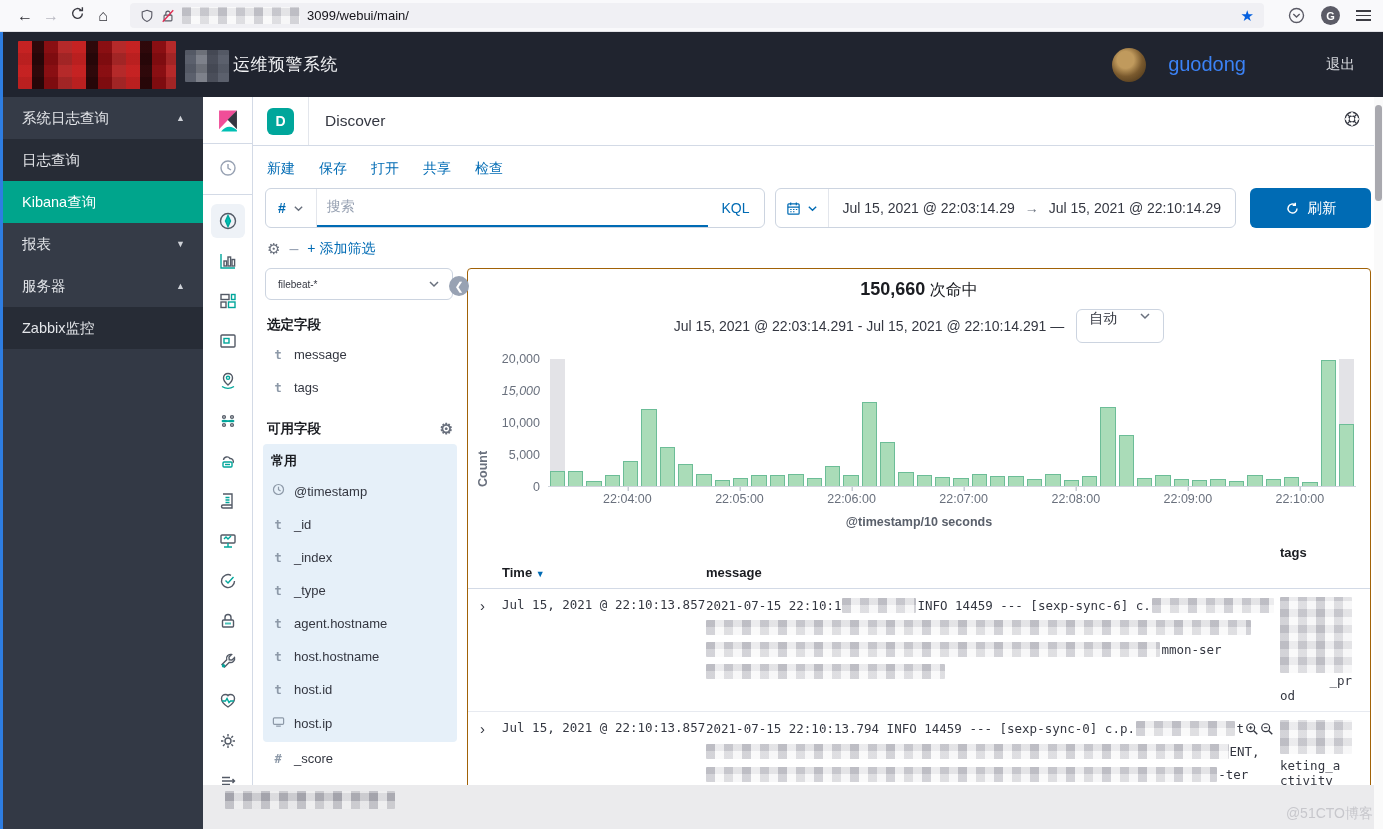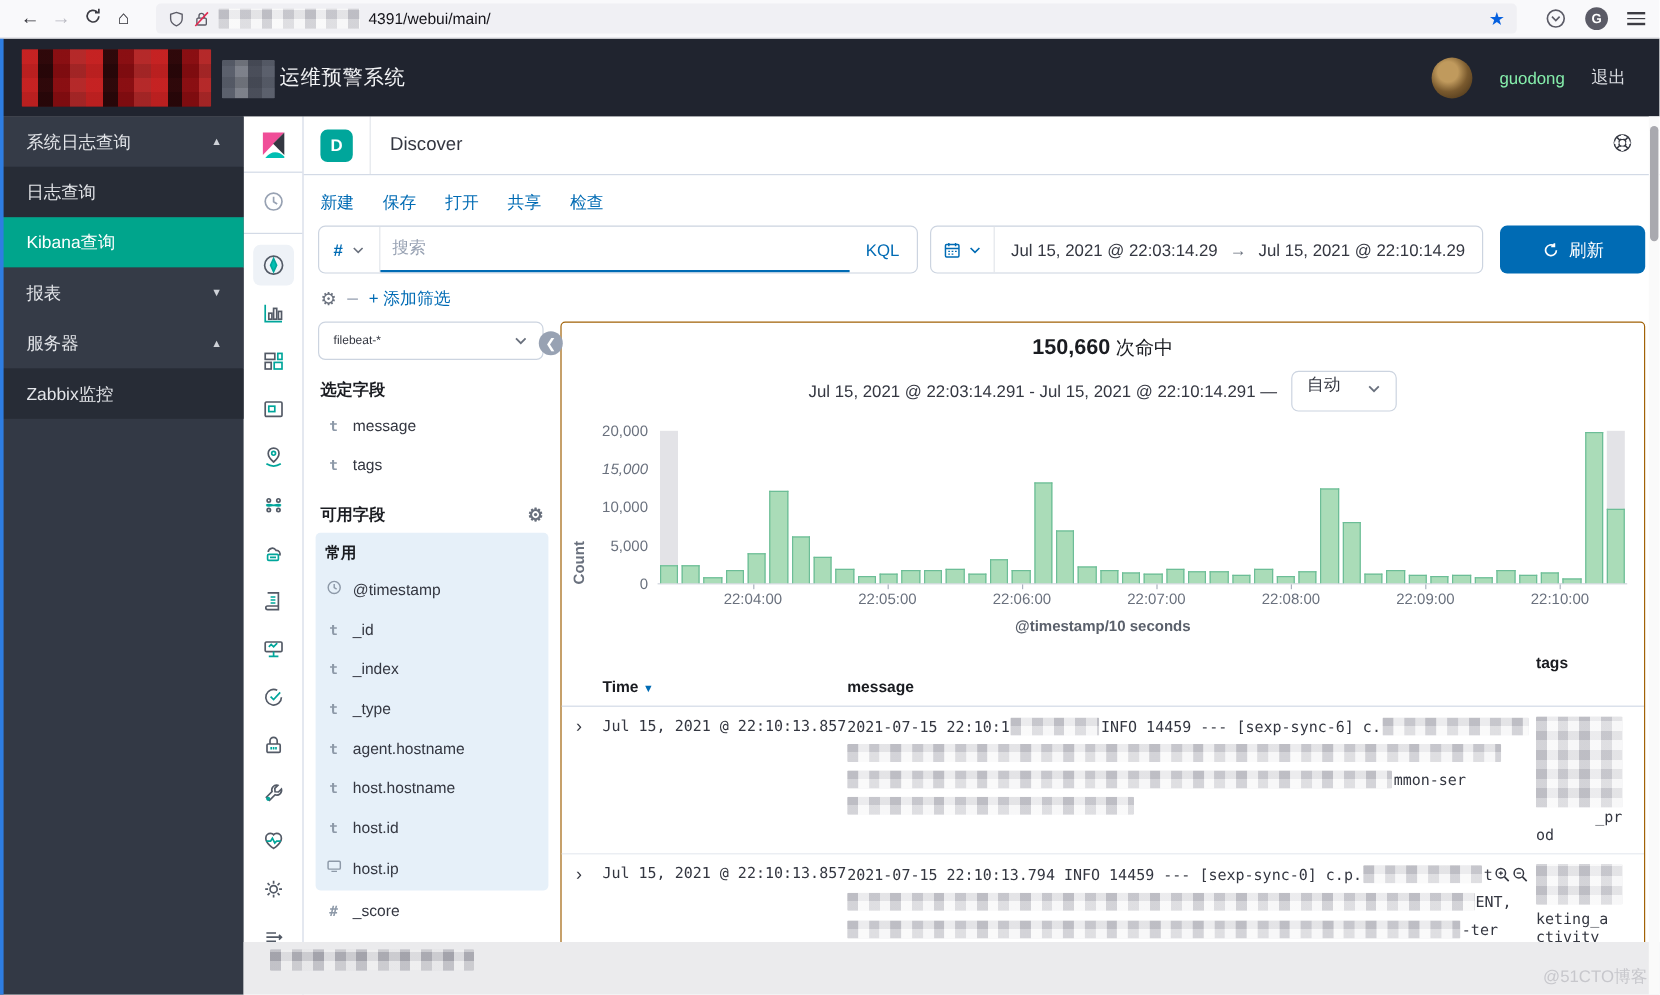--- a/index.html
+++ b/index.html
@@ -41,22 +41,22 @@
   
   .app-header{position:absolute;top:32px;left:0;right:0;height:65px;background:#20242f;z-index:40;
               display:flex;align-items:center}
   .logo-mosaic{position:absolute;left:18px;top:9px;width:158px;height:48px}
   .pre-title-mosaic{position:absolute;left:185px;top:18px;width:44px;height:32px}
   .app-title{position:absolute;left:233px;top:0;height:65px;display:flex;align-items:center;
              color:#f2f3f5;font-size:17px;letter-spacing:.5px}
   .hdr-right{position:absolute;right:28px;top:0;height:65px;display:flex;align-items:center;gap:22px}
   .avatar{width:34px;height:34px;border-radius:50%;
           background:radial-gradient(circle at 40% 35%,#c09a5d 0 28%,#7a5a2e 55%,#3c2a14 100%)}
-  .username{color:#86efac;font-size:14px}
-  .logout{color:#d8dadf;font-size:14.5px;cursor:pointer}
+  .username{color:#3b82f6;font-size:20px}
+  .logout{color:#d8dadf;font-size:14.5px;margin-left:58px;cursor:pointer}
 
   
   .sidebar{position:absolute;top:97px;left:0;width:203px;bottom:0;background:#333945;z-index:30}
   .side-item{height:42px;display:flex;align-items:center;justify-content:space-between;
              padding:0 18px 0 22px;color:#e3e5e9;font-size:14.5px;cursor:pointer}
   .side-item.group{background:#353b47}
   .side-item.sub{background:#272c36;padding-left:22px}
   .side-item.active{background:#00a58c;color:#fff}
   .tri{font-size:9px;color:#cfd2d8}
 
@@ -114,21 +114,21 @@
   .popular{background:#e6f0f9;border-radius:4px;margin:6px -4px 0 -2px;padding:6px 4px 2px 2px}
   .popular .p-title{font-size:13px;font-weight:bold;color:#1a1c21;padding:2px 6px 4px}
 
   
   .main-area{flex:1;padding:4px 12px 0 6px;min-width:0}
   .panel{border:1px solid #a16207;border-radius:4px;background:#fff;height:560px;padding-top:10px}
   .hits-line{text-align:center;font-size:16px;color:#1a1c21}
   .hits-line b{font-size:18px}
   .range-line{display:flex;align-items:center;justify-content:center;gap:12px;margin-top:8px;font-size:14px;color:#343741}
   .interval-select{height:34px;min-width:88px;border:1px solid #ccd4e0;border-radius:6px;display:flex;
-                   align-items:flex-end;justify-content:space-between;gap:10px;padding:12px 12px;font-size:14px;cursor:pointer}
+                   align-items:flex-start;justify-content:space-between;gap:10px;padding:0 12px;font-size:14px;cursor:pointer}
 
   .chart{display:flex;margin:16px 14px 0 8px}
   .count-label{writing-mode:vertical-rl;transform:rotate(180deg);font-size:12.5px;font-weight:bold;
                color:#69707d;display:flex;align-items:center;margin-right:2px}
   .yaxis{position:relative;width:56px;height:128px}
   .ytick{position:absolute;right:8px;transform:translateY(50%);font-size:12.5px;color:#69707d}
   .plot{position:relative;flex:1;height:128px;border-bottom:1px solid #cfd4dc}
   .bars{position:absolute;inset:0;display:flex;align-items:flex-end}
   .bar-slot{flex:1;height:100%;position:relative;display:flex;align-items:flex-end;padding:0 1.5px}
   .bar-slot.partial::before{content:'';position:absolute;left:1.5px;right:1.5px;top:0;bottom:0;background:#e3e3e7}
@@ -187,21 +187,21 @@
         </svg>
     </span>
     <span class="lockins">
       <svg width="14" height="14" viewBox="0 0 16 16">
           <rect x="3.5" y="7" width="9" height="6.5" rx="1" fill="none" stroke="#5b5b66" stroke-width="1.3"></rect>
           <path d="M5.5 7V5a2.5 2.5 0 0 1 5 0v2" fill="none" stroke="#5b5b66" stroke-width="1.3"></path>
           <line x1="2" y1="14.5" x2="14" y2="1.5" stroke="#e22850" stroke-width="1.5"></line>
         </svg>
     </span>
     <span class="mosaic light url-host-mosaic"></span>
-    <span class="url-text">4391/webui/main/</span>
+    <span class="url-text">3099/webui/main/</span>
     <span class="star">★</span>
   </div>
   <div class="browser-right">
     <span class="pocket">
       <svg width="17" height="17" viewBox="0 0 16 16">
           <circle cx="8" cy="8" r="6.6" fill="none" stroke="#5b5b66" stroke-width="1.3"></circle>
           <path d="M5 6.5l3 3 3-3" fill="none" stroke="#5b5b66" stroke-width="1.3"></path>
         </svg>
     </span>
     <span class="profile-chip">G</span>

